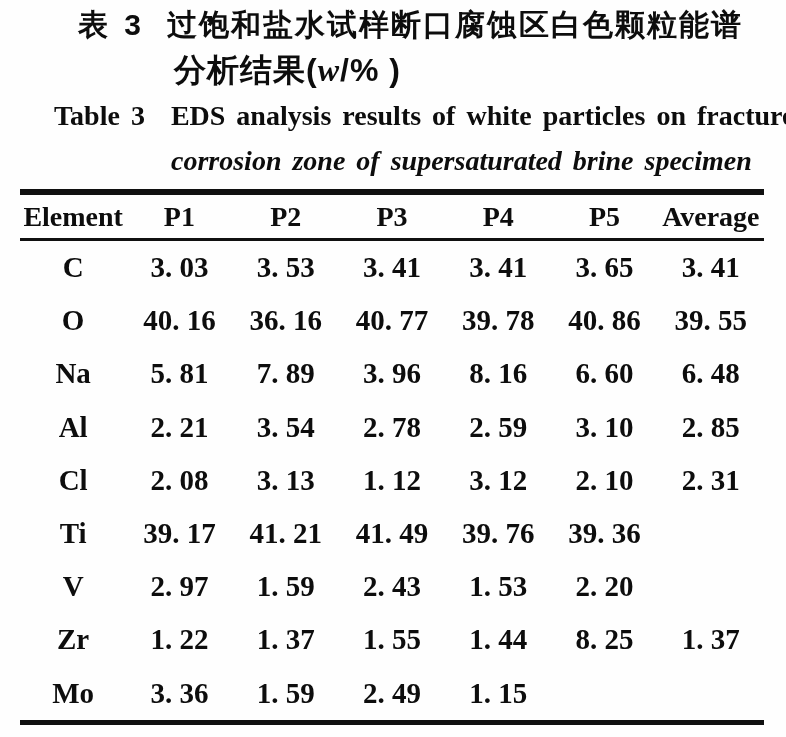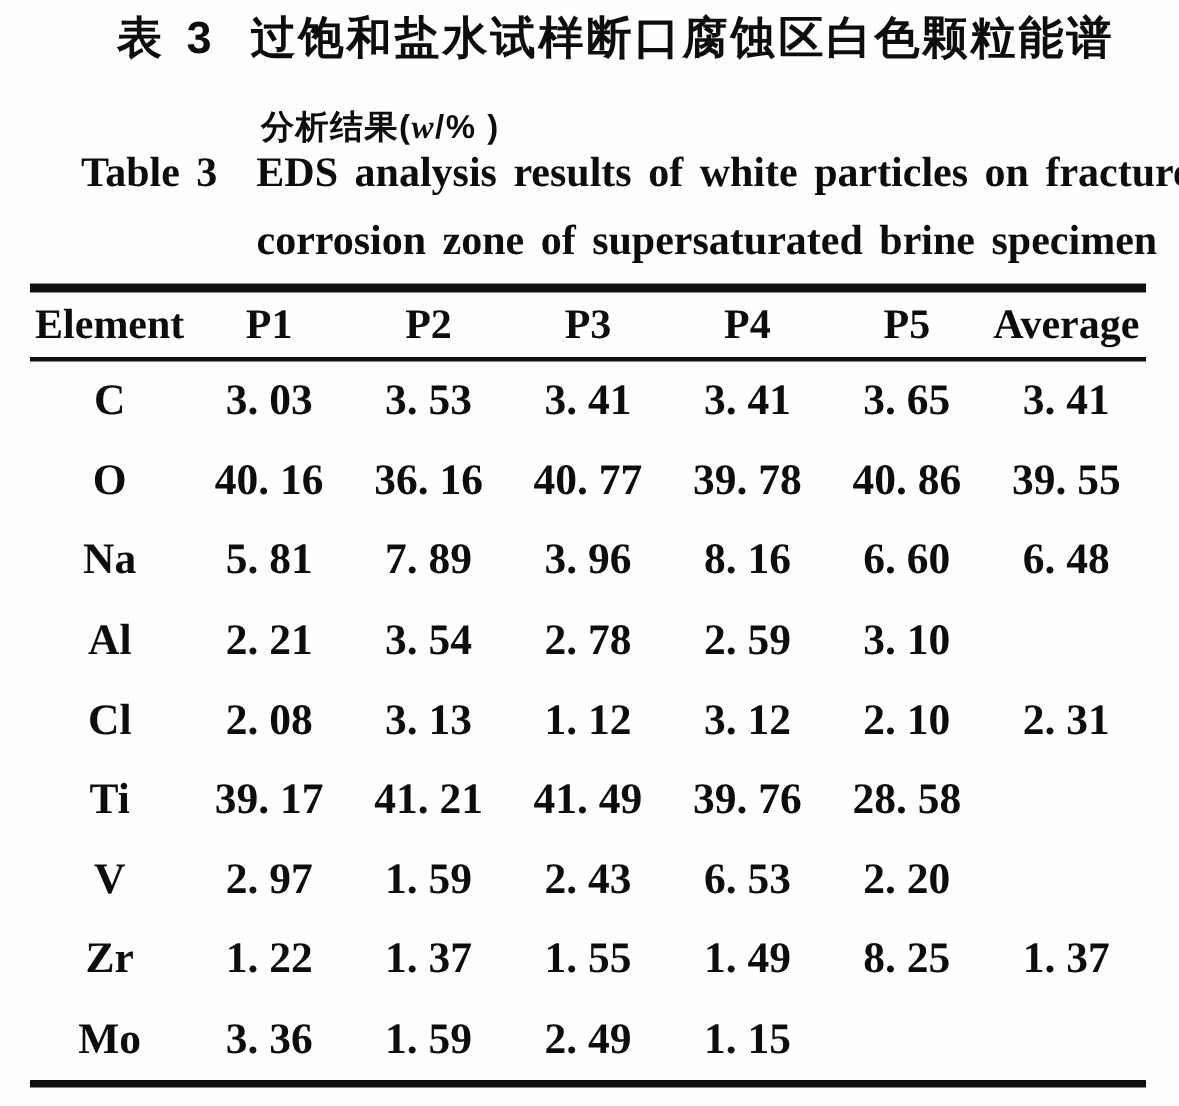--- a/index.html
+++ b/index.html
@@ -21,38 +21,37 @@
     font-family: "Liberation Sans", sans-serif;
     font-size: 30px; font-weight: 700;
     letter-spacing: 2px;
     white-space: nowrap;
     display: flex; align-items: baseline;
   }
   .zh-line1 .zh-label { margin-right: 22px; letter-spacing: 4px; }
   .zh-line2 {
     position: absolute; left: 174px; top: 49px;
     font-family: "Liberation Sans", sans-serif;
-    font-size: 22px; font-weight: 700;
+    font-size: 32px; font-weight: 700;
     letter-spacing: 1px;
     white-space: nowrap;
-    margin-top: 21px;
   }
   .zh-line2 .var { font-family: "Liberation Serif", serif; font-style: italic; font-weight: 700; }
   
   .en-line1 {
     position: absolute; left: 54px; top: 100px;
     font-size: 28px; font-weight: 700;
     white-space: nowrap; word-spacing: 4px;
     display: flex; align-items: baseline;
   }
   .en-line1 .en-label { margin-right: 26px; }
   .en-line2 {
     position: absolute; left: 171px; top: 145px;
     font-size: 28px; font-weight: 700;
-    white-space: nowrap; word-spacing: 4px;
+    white-space: nowrap; word-spacing: 4px; font-style: italic;
   }
   
   .eds-table {
     position: absolute; left: 20px; top: 189px;
     width: 744px;
     border-top: 6px solid #101010;
     border-bottom: 5px solid #101010;
   }
   .t-head {
     display: grid; grid-template-columns: repeat(7, 1fr);
@@ -125,56 +124,57 @@
       <div class="t-cell">6. 48</div>
     </div>
 
     <div class="t-row">
       <div class="t-cell">Al</div>
       <div class="t-cell">2. 21</div>
       <div class="t-cell">3. 54</div>
       <div class="t-cell">2. 78</div>
       <div class="t-cell">2. 59</div>
       <div class="t-cell">3. 10</div>
+      <div class="t-cell">2. 85</div>
     </div>
 
     <div class="t-row">
       <div class="t-cell">Cl</div>
       <div class="t-cell">2. 08</div>
       <div class="t-cell">3. 13</div>
       <div class="t-cell">1. 12</div>
       <div class="t-cell">3. 12</div>
       <div class="t-cell">2. 10</div>
       <div class="t-cell">2. 31</div>
     </div>
 
     <div class="t-row">
       <div class="t-cell">Ti</div>
       <div class="t-cell">39. 17</div>
       <div class="t-cell">41. 21</div>
       <div class="t-cell">41. 49</div>
       <div class="t-cell">39. 76</div>
-      <div class="t-cell">28. 58</div>
+      <div class="t-cell">39. 36</div>
     </div>
 
     <div class="t-row">
       <div class="t-cell">V</div>
       <div class="t-cell">2. 97</div>
       <div class="t-cell">1. 59</div>
       <div class="t-cell">2. 43</div>
-      <div class="t-cell">6. 53</div>
+      <div class="t-cell">1. 53</div>
       <div class="t-cell">2. 20</div>
     </div>
 
     <div class="t-row">
       <div class="t-cell">Zr</div>
       <div class="t-cell">1. 22</div>
       <div class="t-cell">1. 37</div>
       <div class="t-cell">1. 55</div>
-      <div class="t-cell">1. 49</div>
+      <div class="t-cell">1. 44</div>
       <div class="t-cell">8. 25</div>
       <div class="t-cell">1. 37</div>
     </div>
 
     <div class="t-row">
       <div class="t-cell">Mo</div>
       <div class="t-cell">3. 36</div>
       <div class="t-cell">1. 59</div>
       <div class="t-cell">2. 49</div>
       <div class="t-cell">1. 15</div>

